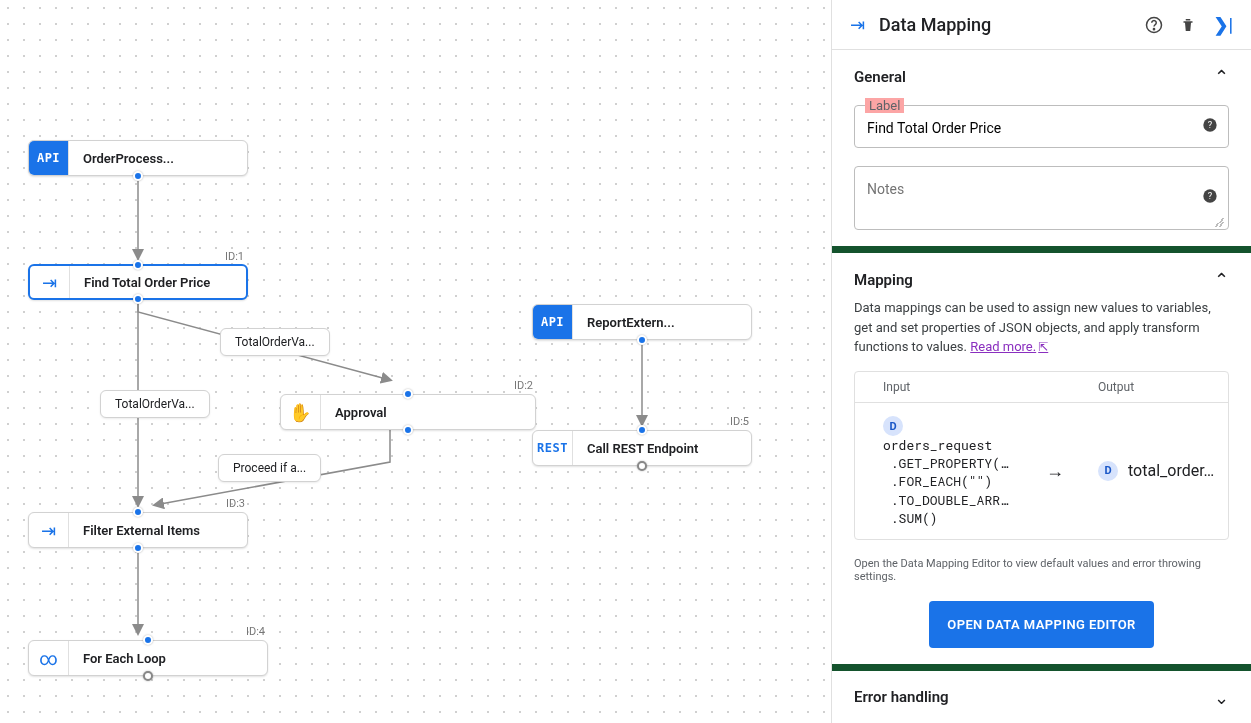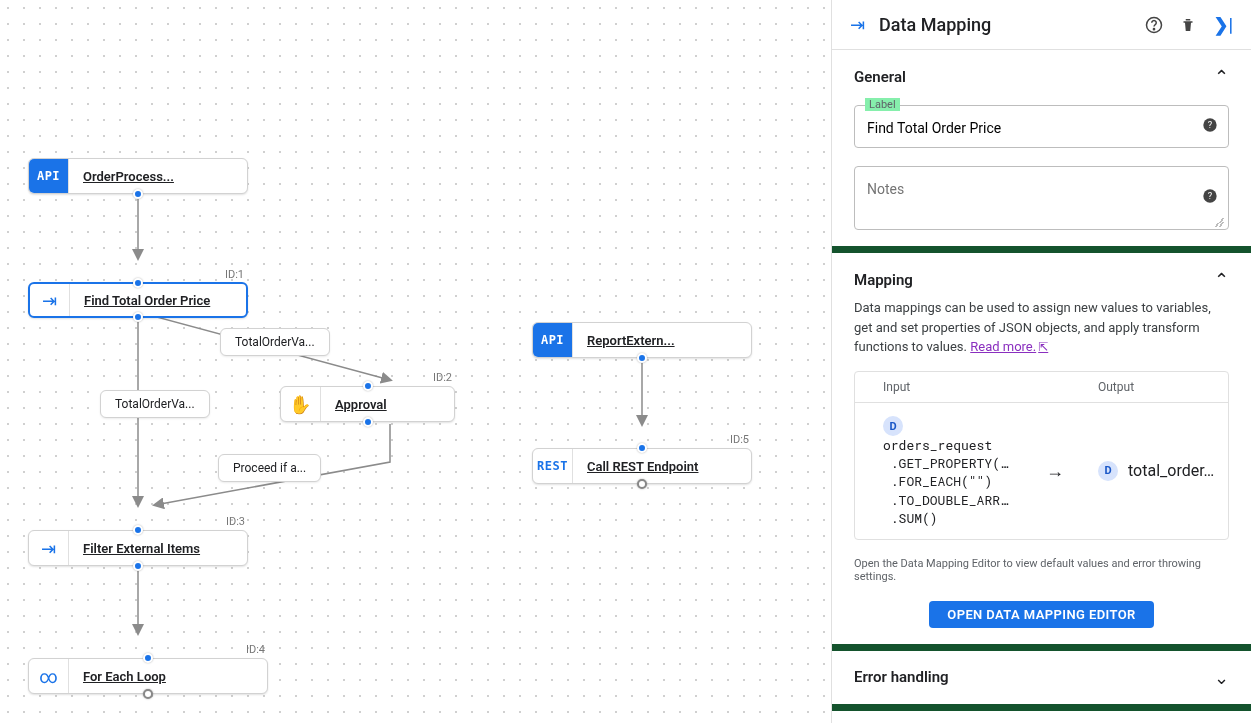--- a/index.html
+++ b/index.html
@@ -12,28 +12,28 @@
     flex:1; position:relative;
     background-color:#fff;
     background-image: radial-gradient(#d0d0d0 1px, transparent 1px);
     background-size:16px 16px;
     background-position:0 0;
   }
   svg.edges { position:absolute; inset:0; width:100%; height:100%; pointer-events:none; }
   .node {
     position:absolute; background:#fff; border:1px solid #d2d2d2; border-radius:6px;
     box-shadow:0 1px 2px rgba(0,0,0,0.12);
-    display:flex; align-items:center; height:36px;margin-top:18px;
+    display:flex; align-items:center; height:36px;
   }
   .node.selected { border:2px solid #1a73e8; }
   .node .iconbox {
     width:40px; height:100%; display:flex; align-items:center; justify-content:center; flex:0 0 40px;
     border-right:1px solid #e0e0e0;
   }
-  .node .label { padding:0 14px; font-size:13px; font-weight:600; white-space:nowrap; overflow:hidden; text-overflow:ellipsis;text-decoration:underline; }
+  .node .label { padding:0 14px; font-size:13px; font-weight:600; white-space:nowrap; overflow:hidden; text-overflow:ellipsis; }
   .node .idtag { position:absolute; top:-16px; right:2px; font-size:11px; color:#777; }
   .node.api .iconbox { background:#1a73e8; border-radius:5px 0 0 5px; }
   .api-icon { color:#fff; font-size:12px; font-weight:700; font-family:monospace; letter-spacing:0.5px; }
   .map-icon { color:#1a73e8; font-size:18px; }
   .hand-icon { color:#fbbc04; font-size:18px; }
   .rest-icon { color:#1a73e8; font-size:12px; font-weight:700; font-family:monospace; letter-spacing:0.5px; }
   .loop-icon { color:#1a73e8; font-size:18px; }
   .port {
     position:absolute; width:10px; height:10px; border-radius:50%; background:#1a73e8; border:2px solid #fff;
     left:50%; transform:translateX(-50%); box-shadow:0 0 2px rgba(0,0,0,0.3);
@@ -61,21 +61,21 @@
   .section {
     border-bottom:7px solid #14532d; padding:16px 22px;
   }
   .sec-head { display:flex; align-items:center; justify-content:space-between; cursor:pointer; }
   .sec-head .stitle { font-size:15px; font-weight:600; }
   .chev { font-size:18px; }
   .field {
     position:relative; margin-top:18px; border:1px solid #bdbdbd; border-radius:4px; padding:12px 10px 10px;
   }
   .field .flabel {
-    position:absolute; top:-8px; left:10px; background:#86efac; padding:0 4px; font-size:11px; color:#5f6368;
+    position:absolute; top:-8px; left:10px; background:#fca5a5; padding:0 4px; font-size:13px; color:#5f6368;
   }
   .field .finput {
     border:none; outline:none; font-size:14px; width:calc(100% - 24px);
   }
   .field .help { position:absolute; right:10px; top:50%; transform:translateY(-50%); color:#444; cursor:pointer; }
   .notes-field { min-height:46px; }
   .notes-field textarea {
     border:none;outline:none;width:calc(100% - 24px);resize:none;font-family:inherit;font-size:14px;
   }
   .notes-field .resizer {
@@ -97,21 +97,21 @@
   .mcol.mid { flex:0 0 30px; text-align:center; font-size:18px; padding:0;}
   .mcol.right { flex:1; display:flex; align-items:center; gap:10px;}
   .dchip {
     display:inline-flex; align-items:center; justify-content:center;
     width:20px;height:20px;border-radius:50%;background:#d7e3fc;color:#1a57c7;font-size:11px;font-weight:700;
   }
   .mono { font-family: "Roboto Mono", monospace; font-size:13px; line-height:1.4; white-space:pre; }
   .hint { font-size:11px; color:#5f6368; margin-top:17px; }
   .openbtn-row { text-align:center; margin-top:18px; }
   .openbtn {
-    background:#1a73e8; color:#fff; border:none; border-radius:4px; padding:6px 18px;
+    background:#1a73e8; color:#fff; border:none; border-radius:4px; padding:16px 18px;
     font-size:13px; font-weight:600; letter-spacing:0.4px; cursor:pointer;
   }
 </style>
 </head>
 <body>
 
 <div class="canvas">
 
   <svg class="edges">
     <defs>
@@ -144,21 +144,21 @@
   <div class="node selected" style="left:28px;top:264px;width:220px">
     <span class="idtag">ID:1</span>
     <div class="iconbox">
         <span class="map-icon">⇥</span>
       </div>
     <div class="label">Find Total Order Price</div>
     <div class="port top"></div>
     <div class="port bottom"></div>
   </div>
 
-  <div class="node" style="left:280px;top:368px;width:175px">
+  <div class="node" style="left:280px;top:394px;width:256px">
     <span class="idtag">ID:2</span>
     <div class="iconbox">
         <span class="hand-icon">✋</span>
       </div>
     <div class="label">Approval</div>
     <div class="port top"></div>
     <div class="port bottom"></div>
   </div>
 
   <div class="node" style="left:28px;top:512px;width:220px">

